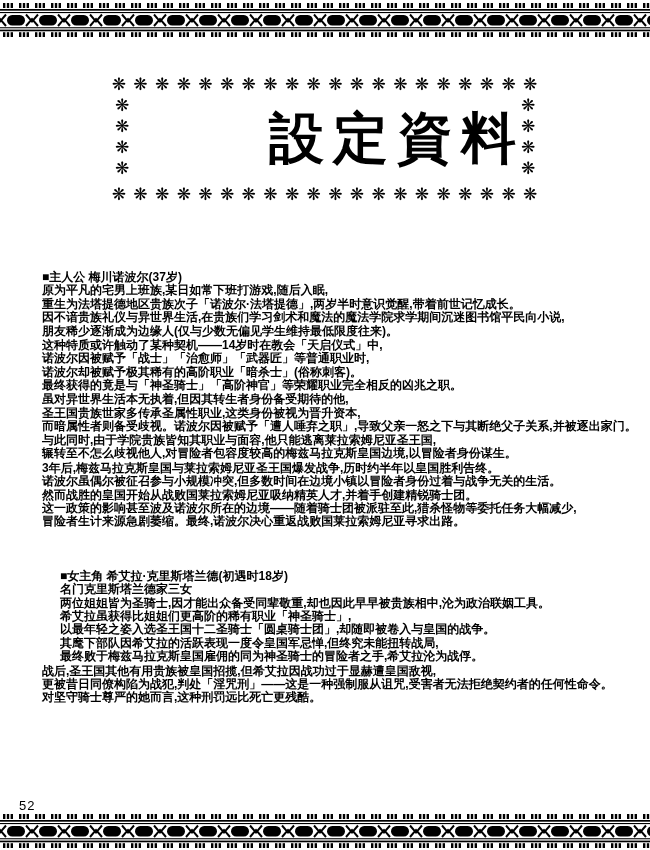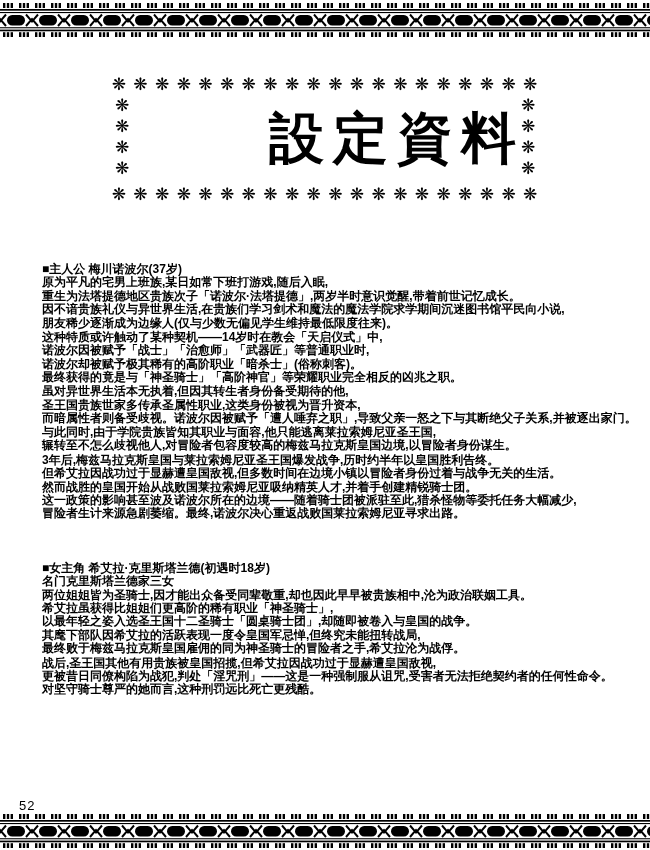--- a/index.html
+++ b/index.html
@@ -37,22 +37,22 @@
     font-family:"Liberation Serif","DejaVu Serif",serif;
     font-size:55px; font-weight:bold; letter-spacing:9px; margin-right:-9px;
     line-height:88px; white-space:nowrap;
   }
 
   .content {
     position:absolute; top:263px; left:42px; right:20px;
     font-size:12px; line-height:13.4px; font-weight:700;
   }
   .section { margin-top:1px; }
-  .section:first-child { margin-top:0; }
-  .section.gap-large { margin-top:41px; }
+  .section:first-child { margin-top:8px; }
+  .section.gap-large { margin-top:41px;margin-left:18px; }
   .heading, .line { white-space:nowrap; }
 
   .pagenum {
     position:absolute; left:19px; bottom:37px;
     font-size:13px; font-weight:400; letter-spacing:1px;
     font-family:"Liberation Sans","DejaVu Sans",sans-serif;
   }
 </style>
 </head>
 <body>
@@ -125,21 +125,21 @@
       <div class="section">
 
   <div class="line">圣王国贵族世家多传承圣属性职业,这类身份被视为晋升资本,</div>
         <div class="line">而暗属性者则备受歧视。诺波尔因被赋予「遭人唾弃之职」,导致父亲一怒之下与其断绝父子关系,并被逐出家门。</div>
         <div class="line">与此同时,由于学院贵族皆知其职业与面容,他只能逃离莱拉索姆尼亚圣王国,</div>
         <div class="line">辗转至不怎么歧视他人,对冒险者包容度较高的梅兹马拉克斯皇国边境,以冒险者身份谋生。</div>
       </div>
       <div class="section">
 
   <div class="line">3年后,梅兹马拉克斯皇国与莱拉索姆尼亚圣王国爆发战争,历时约半年以皇国胜利告终。</div>
-        <div class="line">但希艾拉因战功过于显赫遭皇国敌视,但多数时间在边境小镇以冒险者身份过着与战争无关的生活。</div>
+        <div class="line">诺波尔虽偶尔被征召参与小规模冲突,但多数时间在边境小镇以冒险者身份过着与战争无关的生活。</div>
         <div class="line">然而战胜的皇国开始从战败国莱拉索姆尼亚吸纳精英人才,并着手创建精锐骑士团。</div>
         <div class="line">这一政策的影响甚至波及诺波尔所在的边境——随着骑士团被派驻至此,猎杀怪物等委托任务大幅减少,</div>
         <div class="line">冒险者生计来源急剧萎缩。最终,诺波尔决心重返战败国莱拉索姆尼亚寻求出路。</div>
       </div>
       <div class="section gap-large">
     <div class="heading">■女主角 希艾拉·克里斯塔兰德(初遇时18岁)</div>
   <div class="line">名门克里斯塔兰德家三女</div>
         <div class="line">两位姐姐皆为圣骑士,因才能出众备受同辈敬重,却也因此早早被贵族相中,沦为政治联姻工具。</div>
         <div class="line">希艾拉虽获得比姐姐们更高阶的稀有职业「神圣骑士」,</div>
         <div class="line">以最年轻之姿入选圣王国十二圣骑士「圆桌骑士团」,却随即被卷入与皇国的战争。</div>

